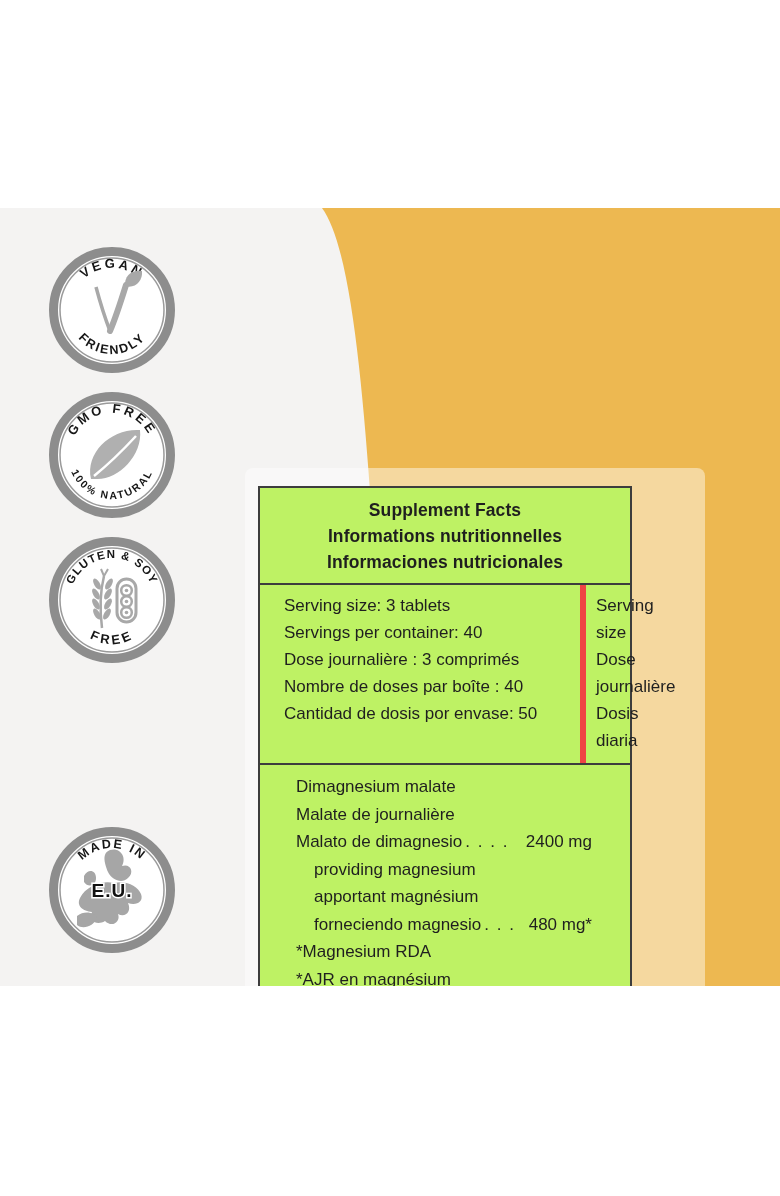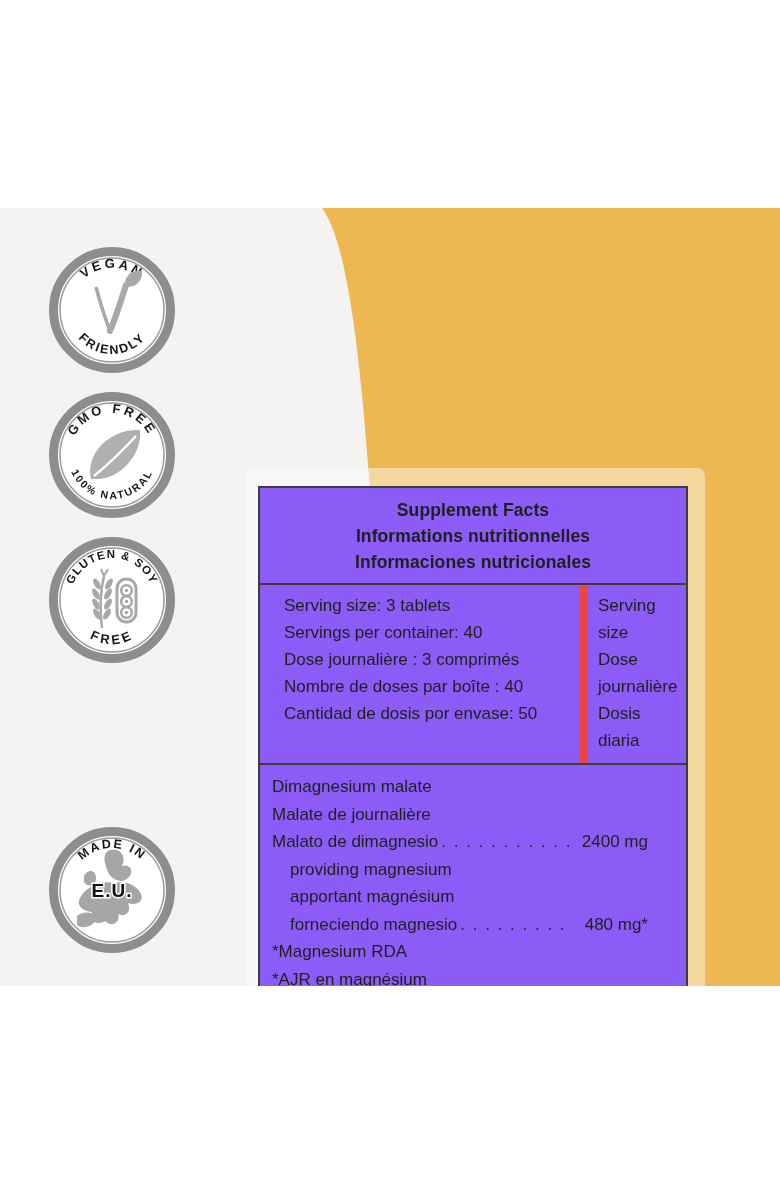--- a/index.html
+++ b/index.html
@@ -9,36 +9,36 @@
 
   
   .band { position: absolute; left: 0; top: 208px; width: 780px; height: 778px; background: #f4f3f2; overflow: hidden; }
   .band svg { position: absolute; left: 0; top: 0; display: block; }
 
   
   .panel { position: absolute; left: 245px; top: 260px; width: 460px; height: 676px;
            background: rgba(255,255,255,0.45); border-radius: 8px; }
 
   
-  .facts { position: absolute; left: 13px; top: 18px; width: 430px;
-           background: #8b5cf6; border: 2px solid #3d3d3d; color: #1f1f1f; }
+  .facts { position: absolute; left: 13px; top: 18px; width: 374px;
+           background: #bef264; border: 2px solid #3d3d3d; color: #1f1f1f; }
   .sec { border-bottom: 2px solid #3d3d3d; }
   .sec:last-child { border-bottom: none; }
 
   .sec-title { text-align: center; padding: 9px 6px 8px 6px; }
   .title-line { font-size: 17.5px; font-weight: bold; line-height: 26px; letter-spacing: 0.1px; }
 
   .sec-serving { display: flex; }
   .serv-left  { flex: 0 0 308px; padding: 7px 0 9px 12px; margin-left: 12px; }
-  .serv-right { flex: 1; border-left: 8px solid #ef4444; padding: 7px 0 9px 10px; }
+  .serv-right { flex: 1; border-left: 6px solid #ef4444; padding: 7px 0 9px 10px; }
   .serv-line  { font-size: 17px; line-height: 27px; }
 
   .sec-main { padding: 8px 38px 11px 12px; }
   .irow { display: flex; align-items: baseline; font-size: 17px; line-height: 27.5px; }
-  .irow .lbl { white-space: nowrap; }
+  .irow .lbl { white-space: nowrap; margin-left: 24px; }
   .irow.indent .lbl { padding-left: 18px; }
   .dots { flex: 1; overflow: hidden; white-space: nowrap; letter-spacing: 1.5px; padding: 0 1px 0 3px; }
   .val { white-space: nowrap; margin-left: 12px; }
 
   
   .badge { position: absolute; left: 47px; width: 130px; height: 130px; }
   .badge svg { display: block; width: 130px; height: 130px; }
   .arc { text-anchor: middle; font-weight: bold; fill: #161616; }
   .fs13 { font-size: 13px; letter-spacing: 3px; }
   .fs12 { font-size: 12.5px; letter-spacing: 2px; }

